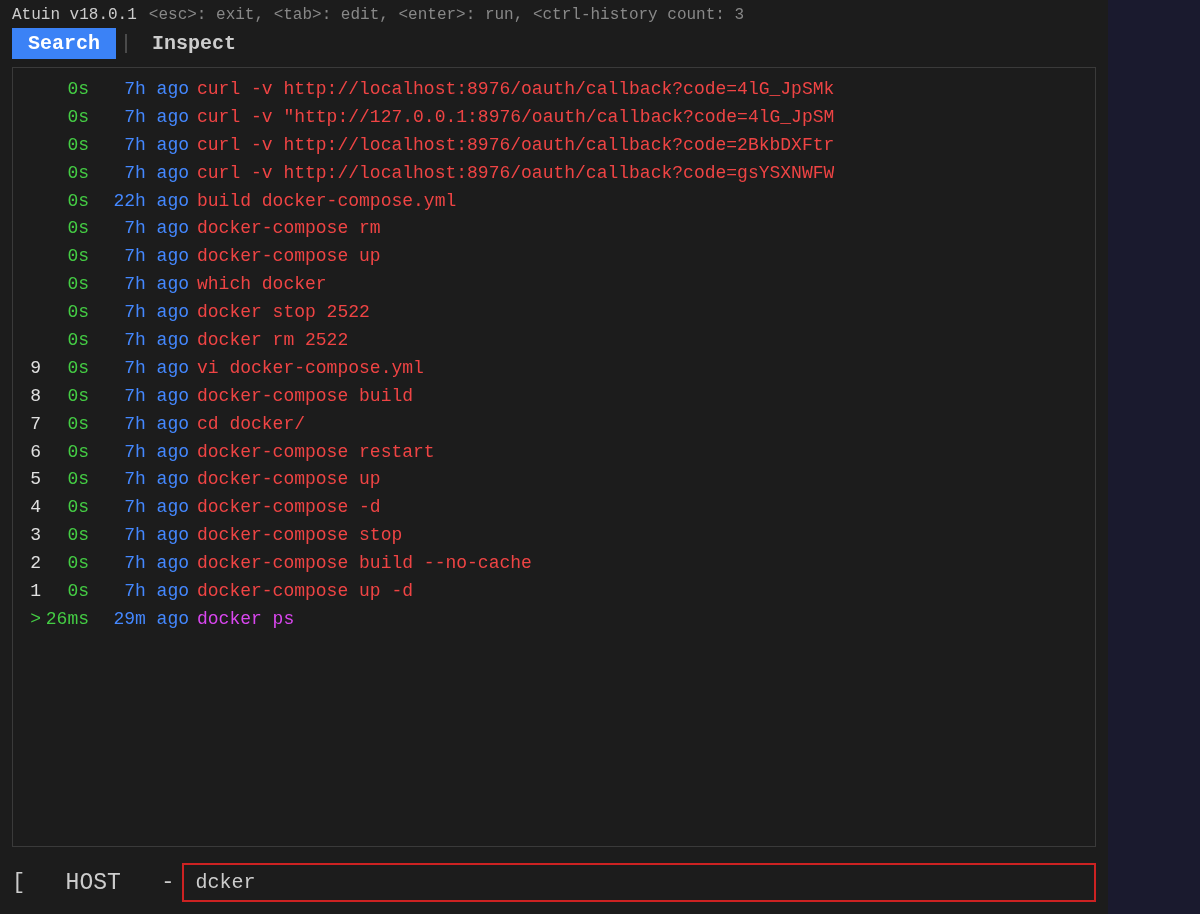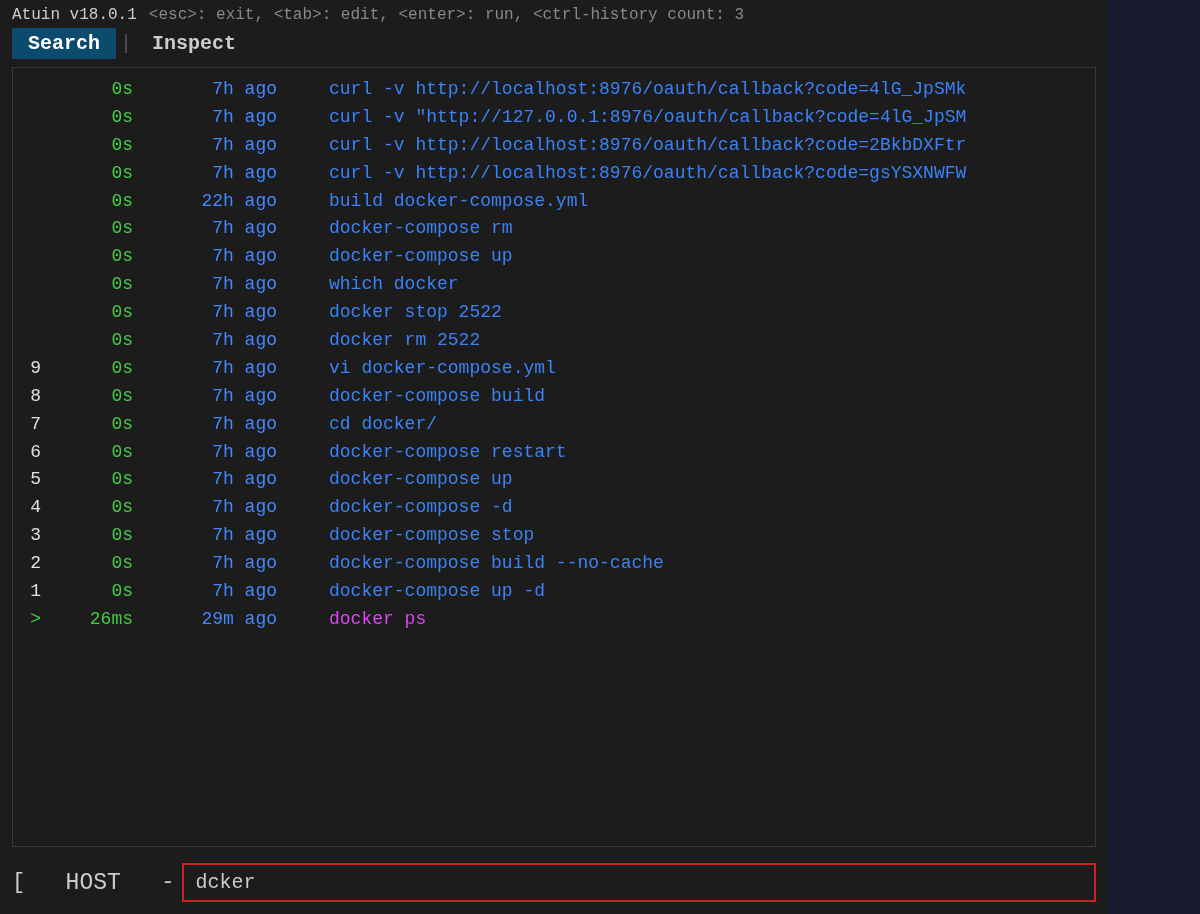--- a/index.html
+++ b/index.html
@@ -46,21 +46,21 @@
       gap: 0;
     }
     .tab {
       padding: 4px 16px;
       font-size: 20px;
       font-weight: bold;
       cursor: pointer;
       color: #cccccc;
     }
     .tab.active {
-      background: #0c4a6e;
+      background: #3b82f6;
       color: #ffffff;
     }
     .tab-divider {
       color: #555555;
       font-size: 20px;
       padding: 0 4px;
     }
     
     #main-content {
       flex: 1;
@@ -74,21 +74,20 @@
       flex: 1;
       overflow: hidden;
       padding: 8px 4px;
     }
     .history-row {
       display: flex;
       align-items: flex-start;
       line-height: 1.55;
       white-space: nowrap;
       overflow: hidden;
-      gap: 44px;
     }
     .row-index {
       width: 28px;
       text-align: right;
       color: #e0e0e0;
       padding-right: 4px;
       flex-shrink: 0;
     }
     .row-duration {
       width: 52px;
@@ -98,21 +97,21 @@
       flex-shrink: 0;
     }
     .row-time {
       width: 100px;
       text-align: right;
       color: #4488ff;
       padding-right: 8px;
       flex-shrink: 0;
     }
     .row-cmd {
-      color: #3b82f6;
+      color: #ef4444;
       overflow: hidden;
     }
     .row-cmd.highlighted {
       color: #ff4444;
     }
     .row-current > .row-index {
       color: #44cc44;
     }
     .row-current > .row-cmd {
       color: #d946ef;

